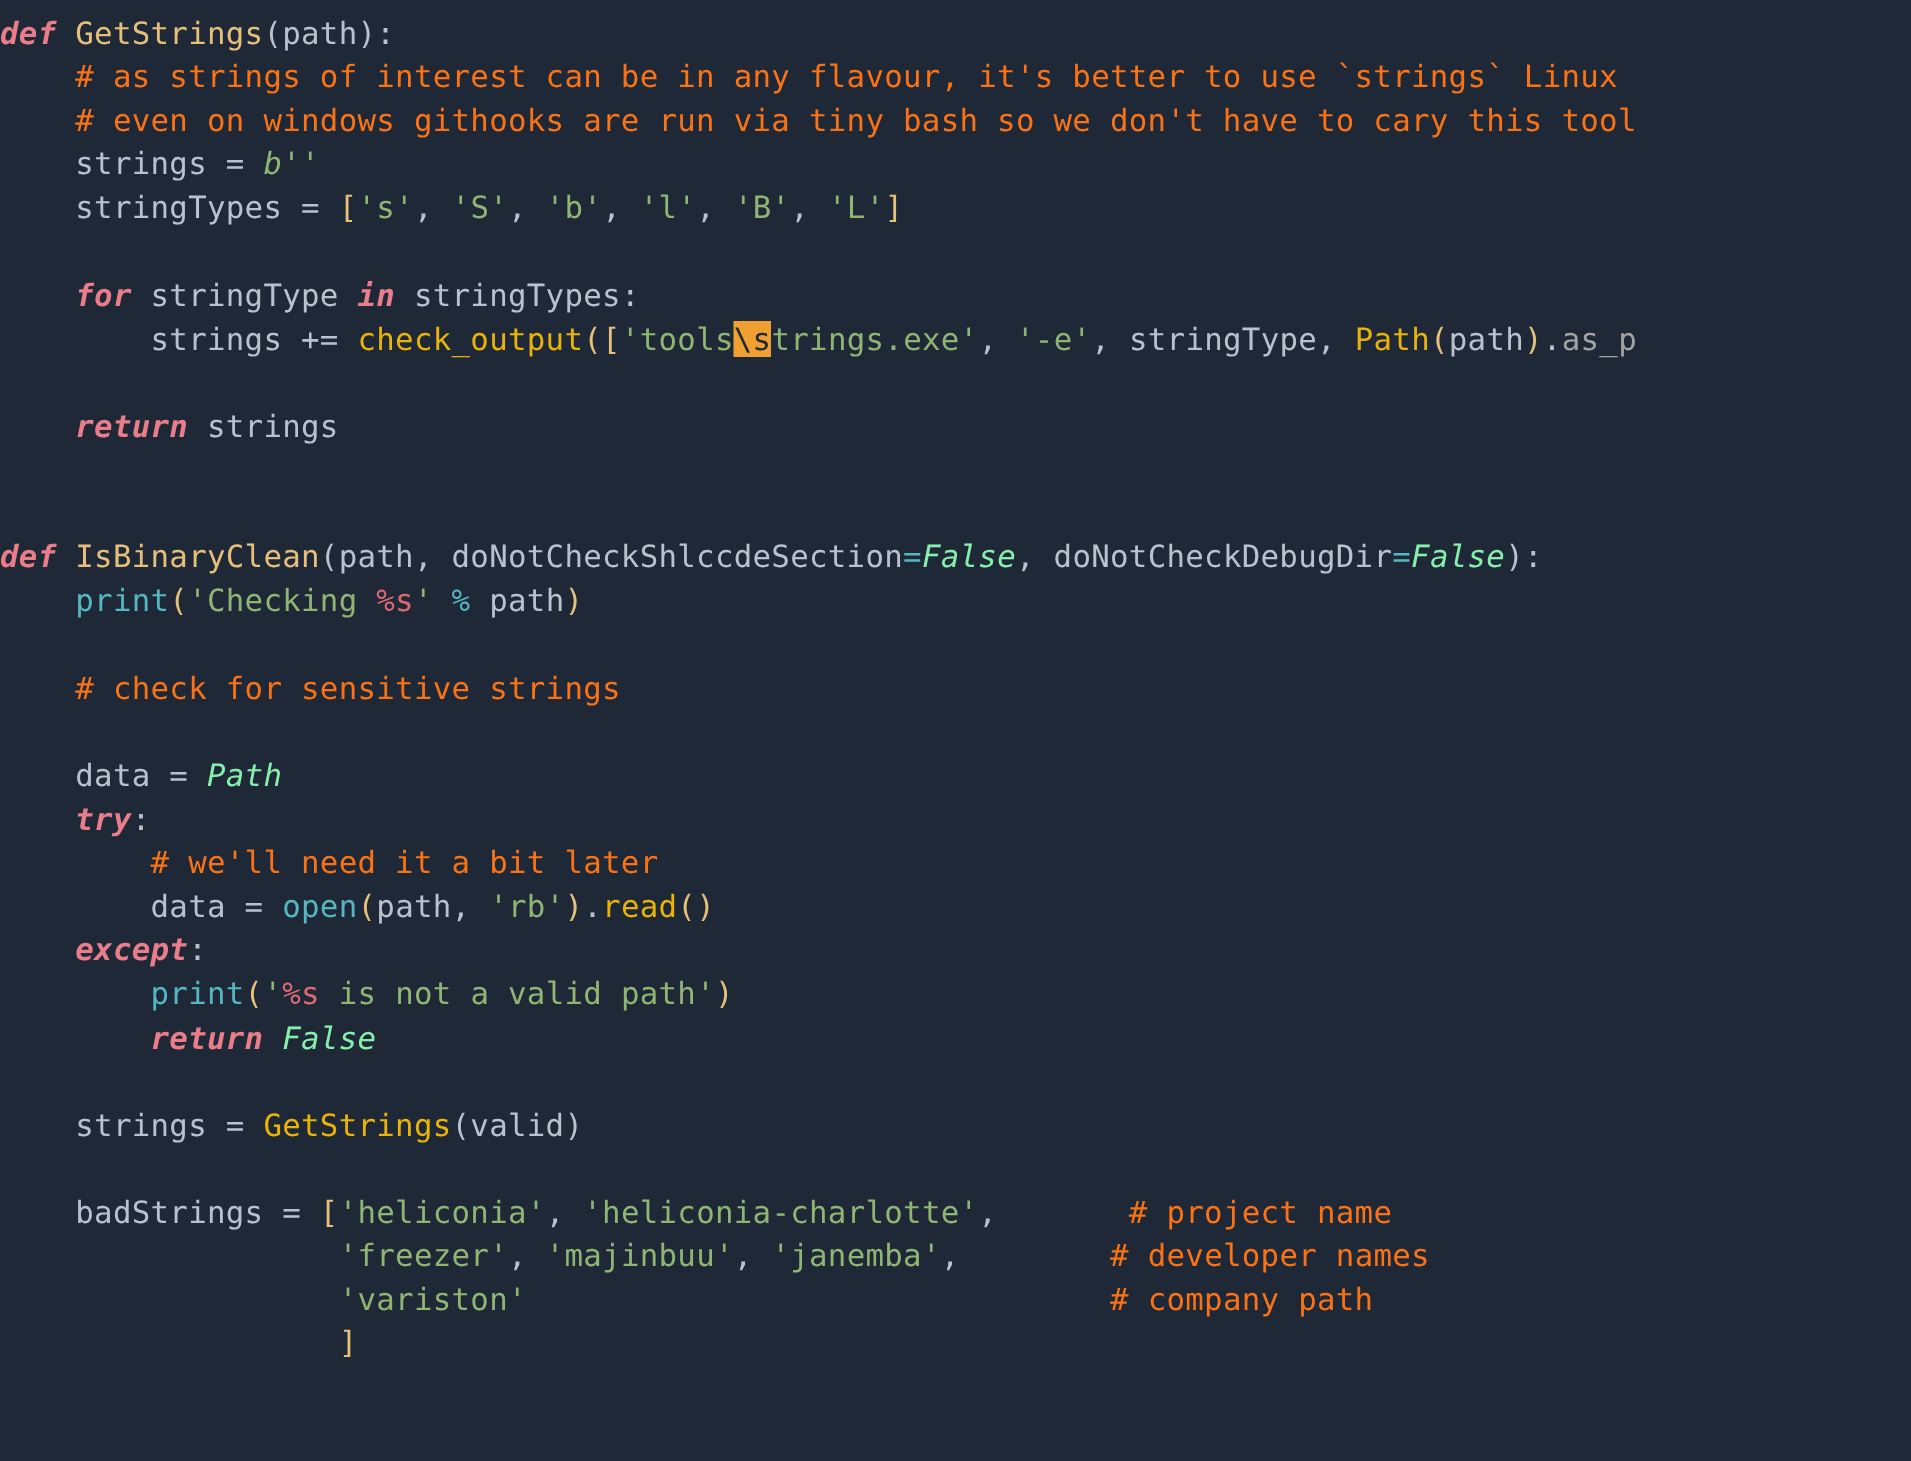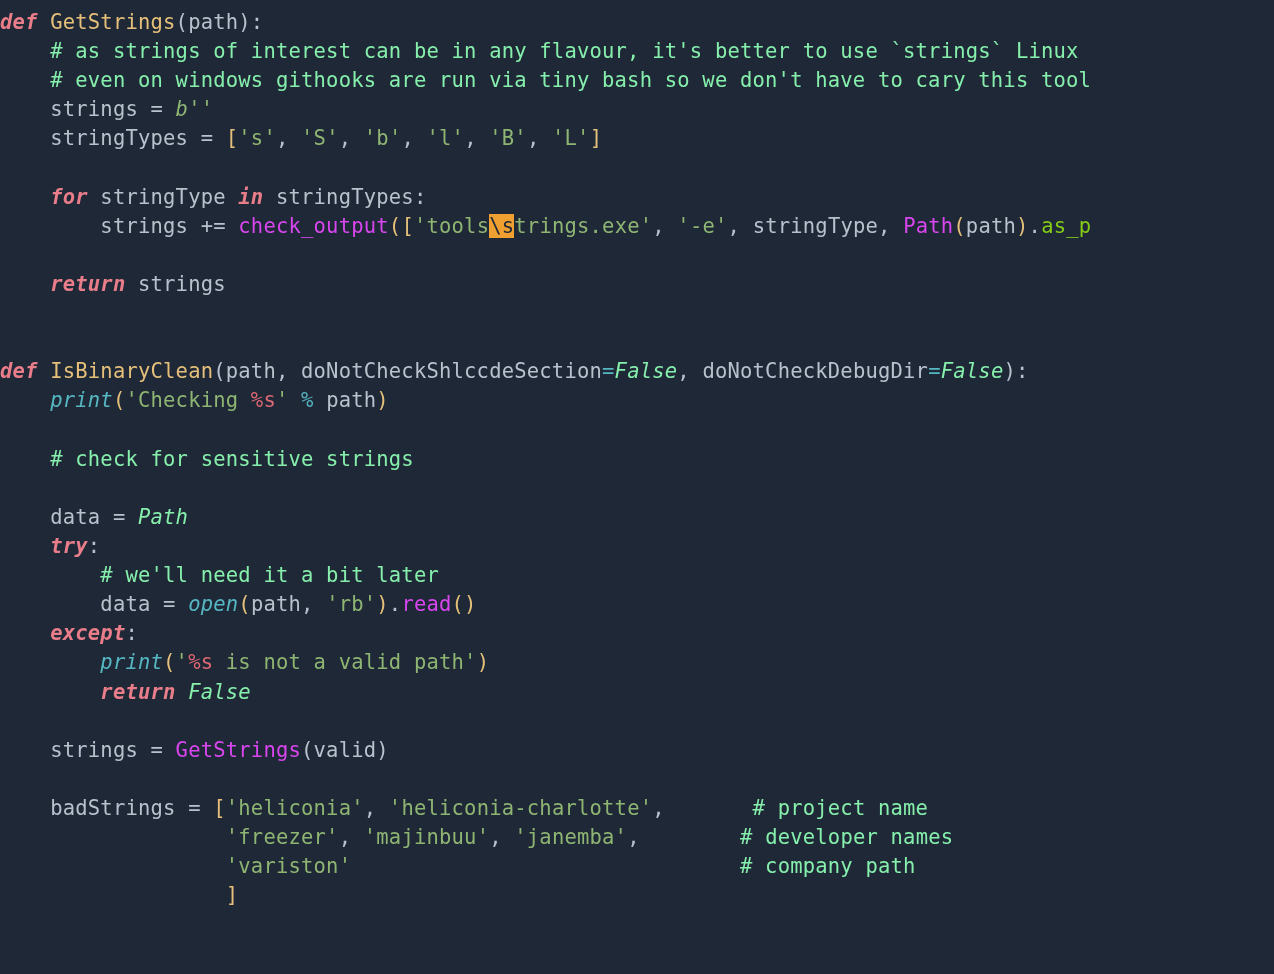--- a/index.html
+++ b/index.html
@@ -1,29 +1,29 @@
 <!DOCTYPE html>
 <html><head>
 <meta charset="utf-8">
 <style>
   html,body{margin:0;padding:0;background:#1e2836;width:1274px;height:974px;overflow:hidden;}
   pre{margin:0;padding:8px 0 0 0;font-family:ui-monospace,SFMono-Regular,Menlo,Consolas,monospace;font-size:20.5px;line-height:1.42;letter-spacing:0.2px;white-space:pre;color:#b8c1cc;}
   .kw{color:#e97d8a;font-style:italic;font-weight:bold;}         
   .fn{color:#e6c07b;}                            
-  .call{color:#d946ef;}                          
-  .bi{color:#56b6c2;font-style:italic;}          
+  .call{color:#eab308;}                          
+  .bi{color:#56b6c2;}          
   .id{color:#b8c1cc;}                            
   .str{color:#8fb573;}                           
   .bstr{color:#8fb573;font-style:italic;}        
-  .cmt{color:#86efac;}                           
+  .cmt{color:#f97316;}                           
   .const{color:#86efac;font-style:italic;}                            
   .punc{color:#e6c07b;}                          
   .opc{color:#56b6c2;}                           
   .hl{background:#f0a030;color:#1e2836;}         
-  .as{color:#84cc16;}                            
+  .as{color:#a3a3a3;}                            
   .pct{color:#de6873;}                           
 </style>
 </head>
 <body>
 
 <pre><span><span class="kw">def </span><span class="fn">GetStrings</span><span class="id">(path):</span></span>
 <span class="cmt">    # as strings of interest can be in any flavour, it's better to use `strings` Linux </span>
 <span class="cmt">    # even on windows githooks are run via tiny bash so we don't have to cary this tool</span>
 <span><span class="id">    strings </span><span class="id">= </span><span class="bstr">b</span><span class="str">''</span></span>
 <span><span class="id">    stringTypes </span><span class="id">= </span><span class="punc">[</span><span class="str">'s'</span><span class="id">, </span><span class="str">'S'</span><span class="id">, </span><span class="str">'b'</span><span class="id">, </span><span class="str">'l'</span><span class="id">, </span><span class="str">'B'</span><span class="id">, </span><span class="str">'L'</span><span class="punc">]</span></span>

